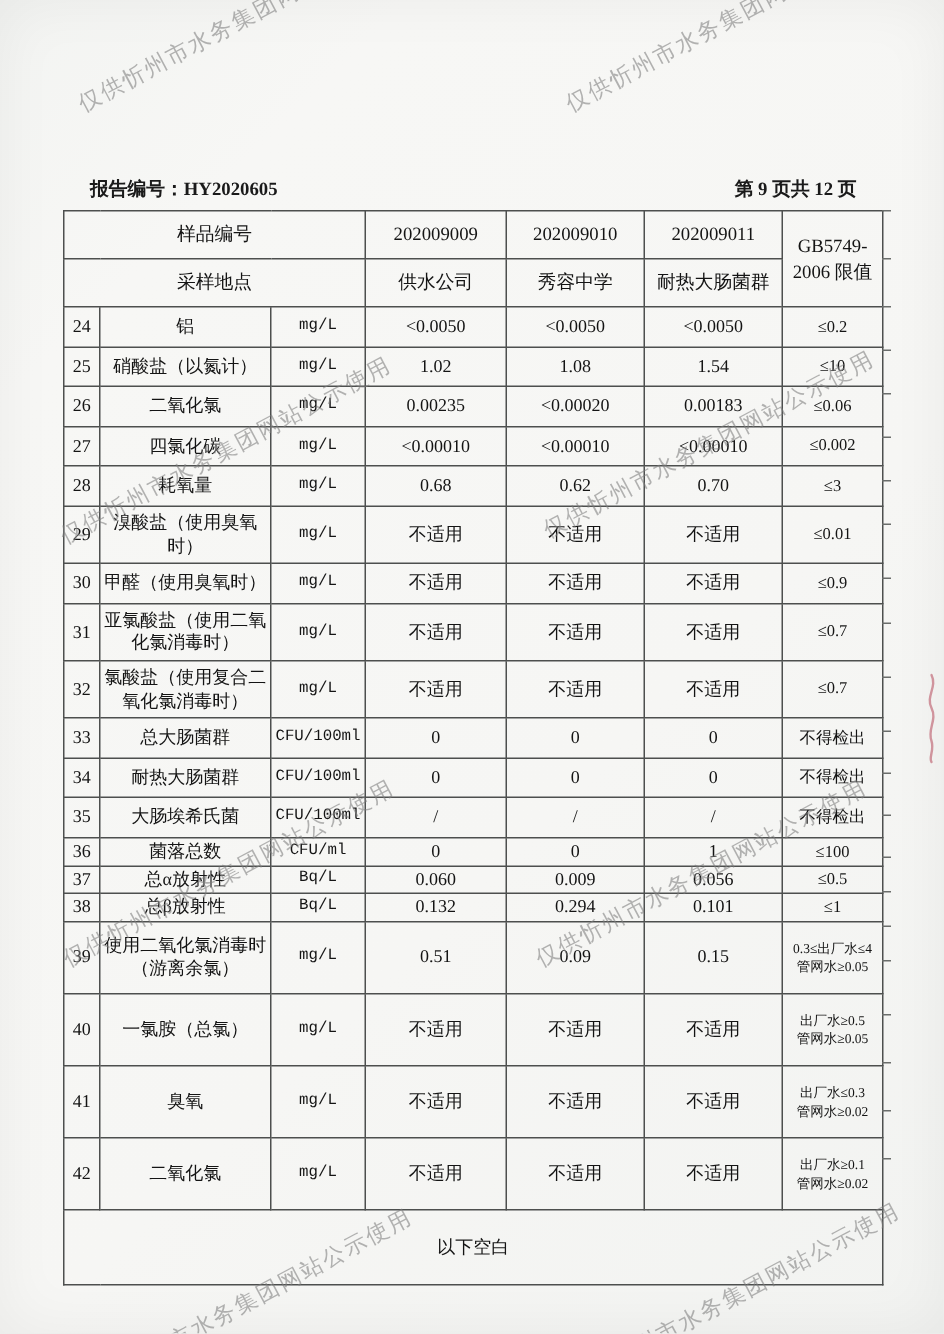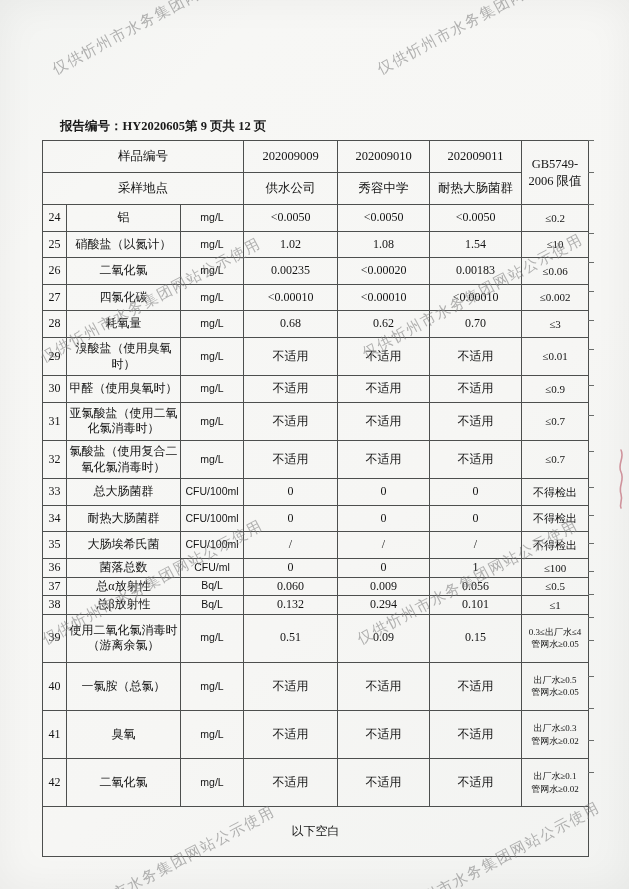--- a/index.html
+++ b/index.html
@@ -25,20 +25,21 @@
     font-family: "Liberation Sans", "DejaVu Sans", sans-serif;
     font-weight: bold;
     font-size: 16px;
     letter-spacing: 1px;
     color: #151515;
   }
   .meta-row {
     position: absolute;
     top: 118px; left: 60px; right: 58px;
     display: flex;
+    justify-content: space-between;
     font-size: 12.5px;
     font-weight: bold;
     color: #1a1a1a;
   }
   table.report {
     position: absolute;
     top: 140px; left: 42px;
     width: 546px;
     border-collapse: collapse;
     table-layout: fixed;
@@ -56,21 +57,21 @@
   }
   col.c-no   { width: 24px; }
   col.c-name { width: 114px; }
   col.c-unit { width: 63px; }
   col.c-v1   { width: 94px; }
   col.c-v2   { width: 92px; }
   col.c-v3   { width: 92px; }
   col.c-gb   { width: 67px; }
   .hdr td { height: 32px; font-size: 12.5px; padding: 2px; }
   td.name-cell { text-align: left; padding-left: 4px; padding-right: 2px; }
-  td.unit-cell { font-size: 10.5px; font-family: Liberation Sans, sans-serif; margin-left: 30px; }
+  td.unit-cell { font-size: 10.5px; font-family: Liberation Mono, monospace; margin-left: 30px; }
   td.limit-cell { font-size: 11px; }
   td.limit-cell.limit-small { font-size: 9px; line-height: 1.4; padding: 11px 1px; }
   tbody tr:nth-child(n+13):nth-child(-n+15) td { padding-top: 1px; padding-bottom: 1px; }
   tbody tr:nth-child(6) td, tbody tr:nth-child(8) td, tbody tr:nth-child(9) td { padding-top: 3px; padding-bottom: 3px; }
   td.blank-cell {
     height: 50px;
     text-align: left;
     vertical-align: top;
     padding: 7px 0 0 16px;
     font-size: 12px;

